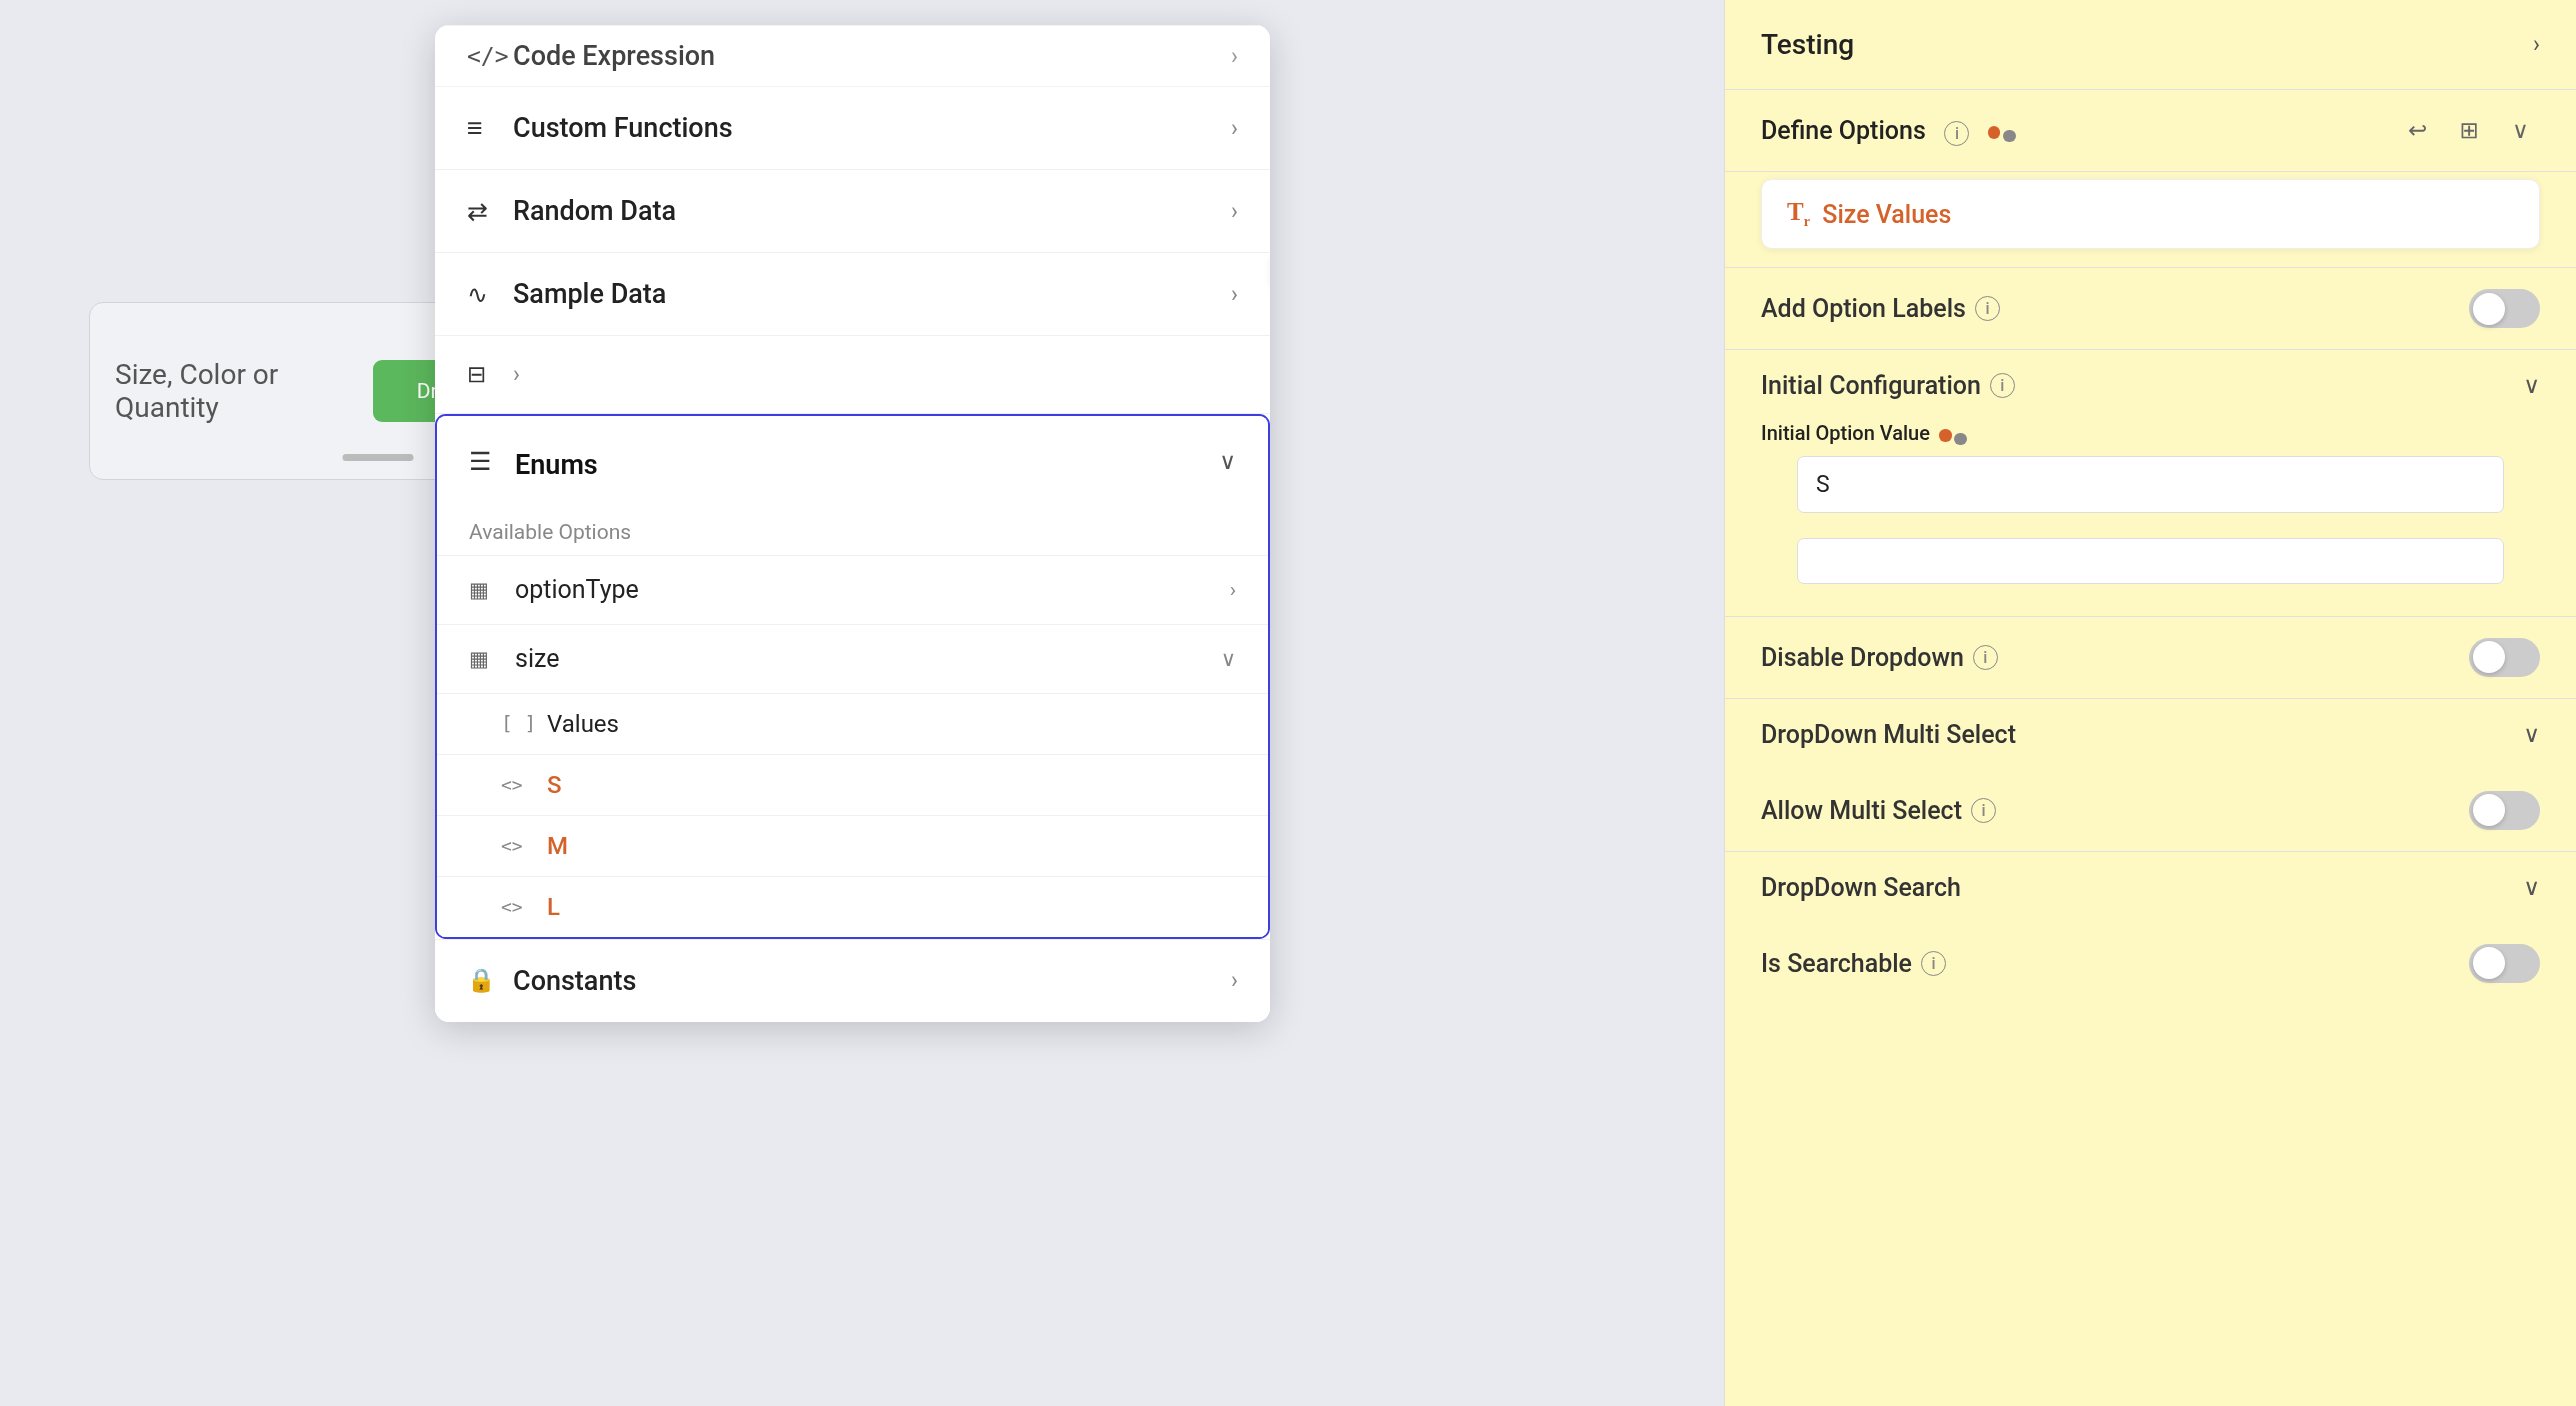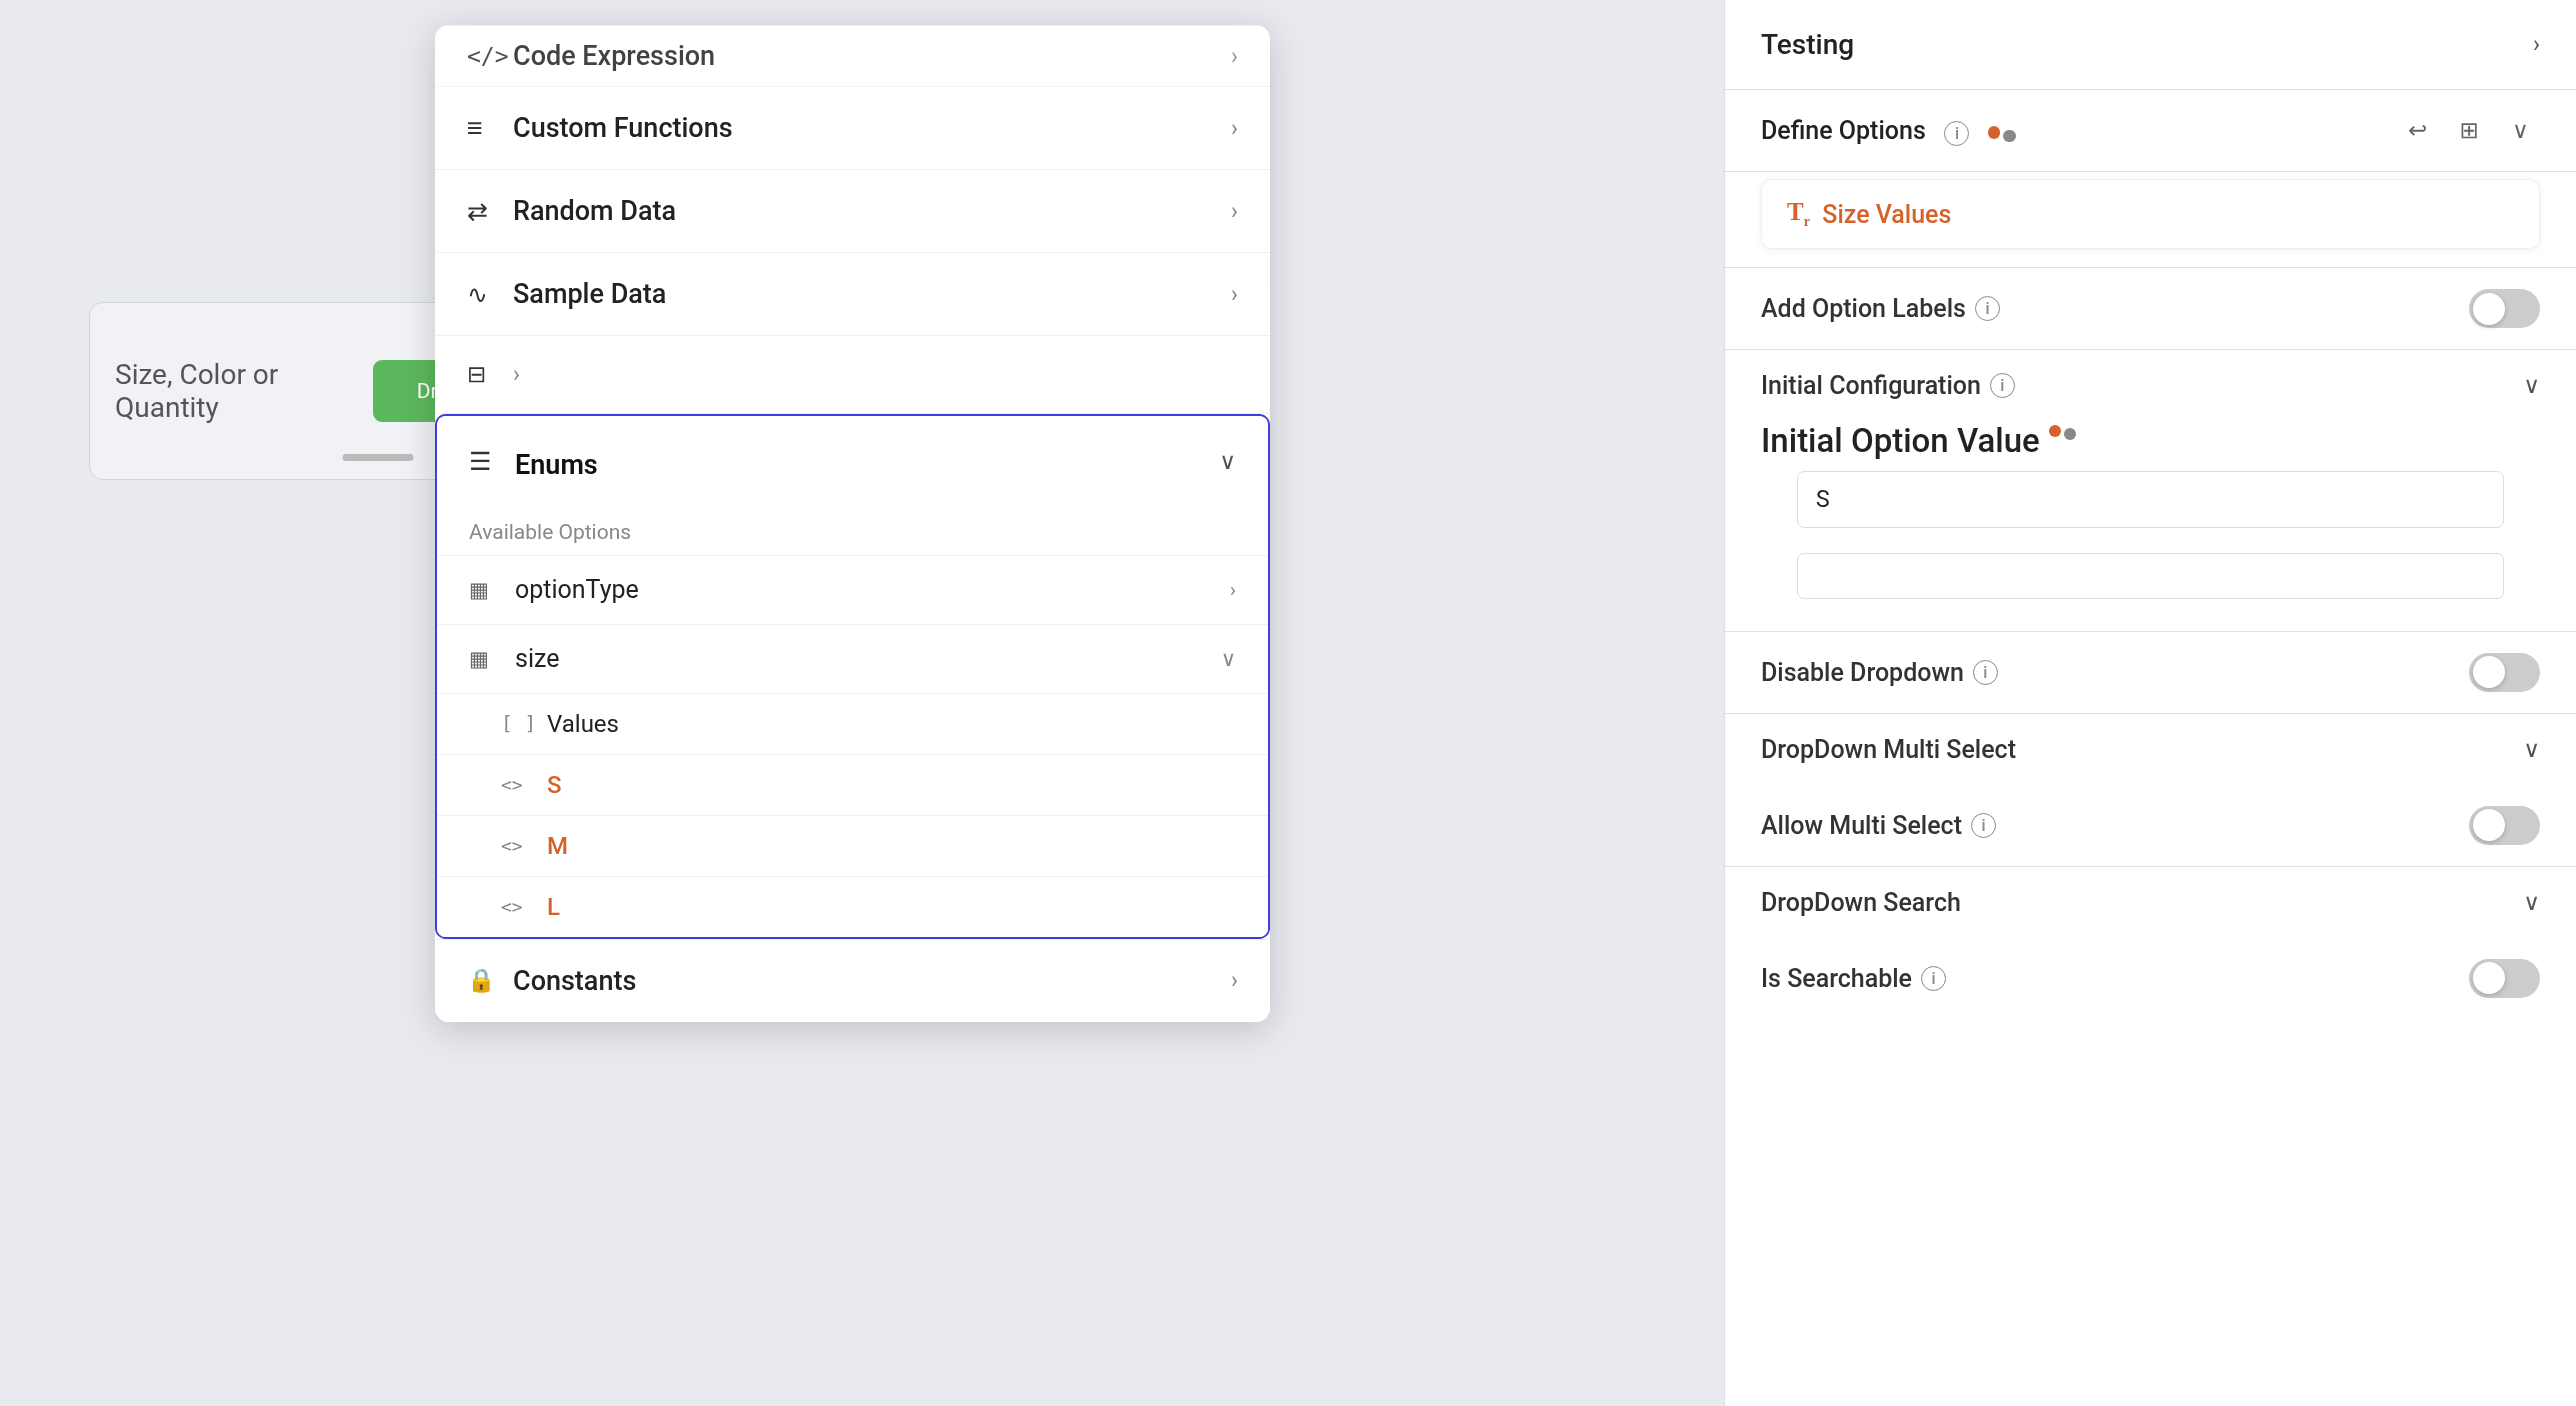--- a/index.html
+++ b/index.html
@@ -281,21 +281,21 @@
       filter: drop-shadow(1.8px 0 3.6px rgba(0,0,0,0.1));
     }
 
     
     .right-panel {
       position: absolute;
       top: 0;
       right: 0;
       width: 852px;
       height: 1407px;
-      background: #ffffff;
+      background: #fef9c3;
       border-left: 0.9px solid #ddd;
       overflow-y: auto;
     }
 
     .panel-row {
       display: flex;
       align-items: center;
       justify-content: space-between;
       padding: 21px 36px;
     }
@@ -427,25 +427,25 @@
       margin: 0 36px 18px 36px;
       padding: 14px 18px;
       background: white;
       border: 0.9px solid #ddd;
       border-radius: 7px;
       font-size: 23px;
       color: #222;
     }
 
     .section-label {
-      font-size: 33px;
-      font-weight: 500;
-      color: #222;
-      display: flex;
-      align-items: flex-start;
+      font-size: 20px;
+      font-weight: 500;
+      color: #222;
+      display: flex;
+      align-items: flex-end;
       gap: 4px;
     }
 
     .section-divider {
       border: none;
       border-top: 0.9px solid #e0e0e0;
       margin: 0;
     }
   </style>
 </head>

